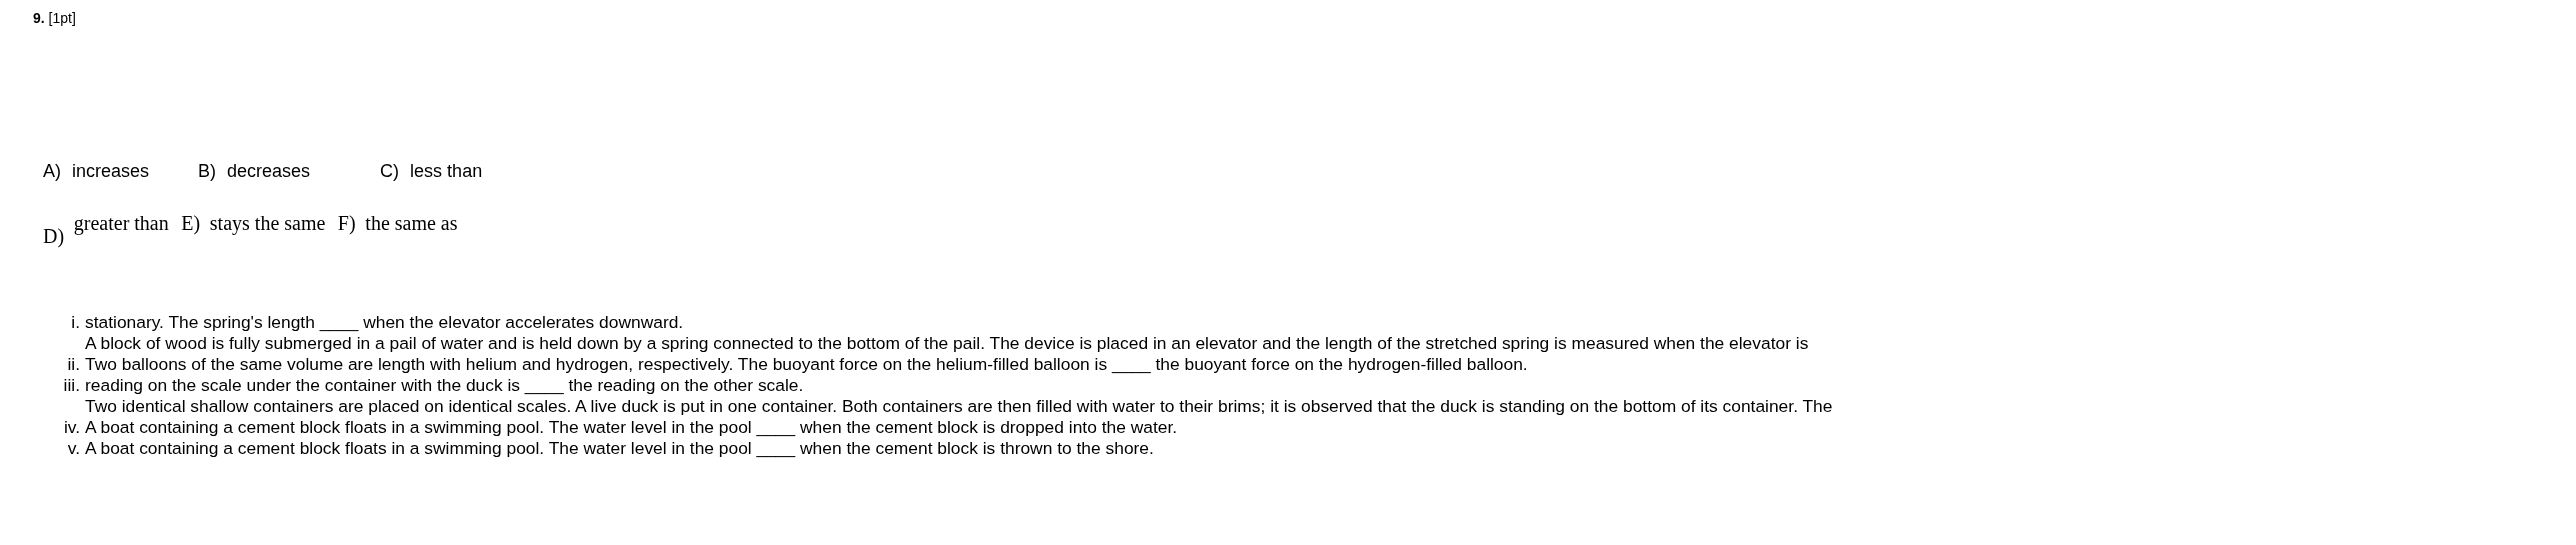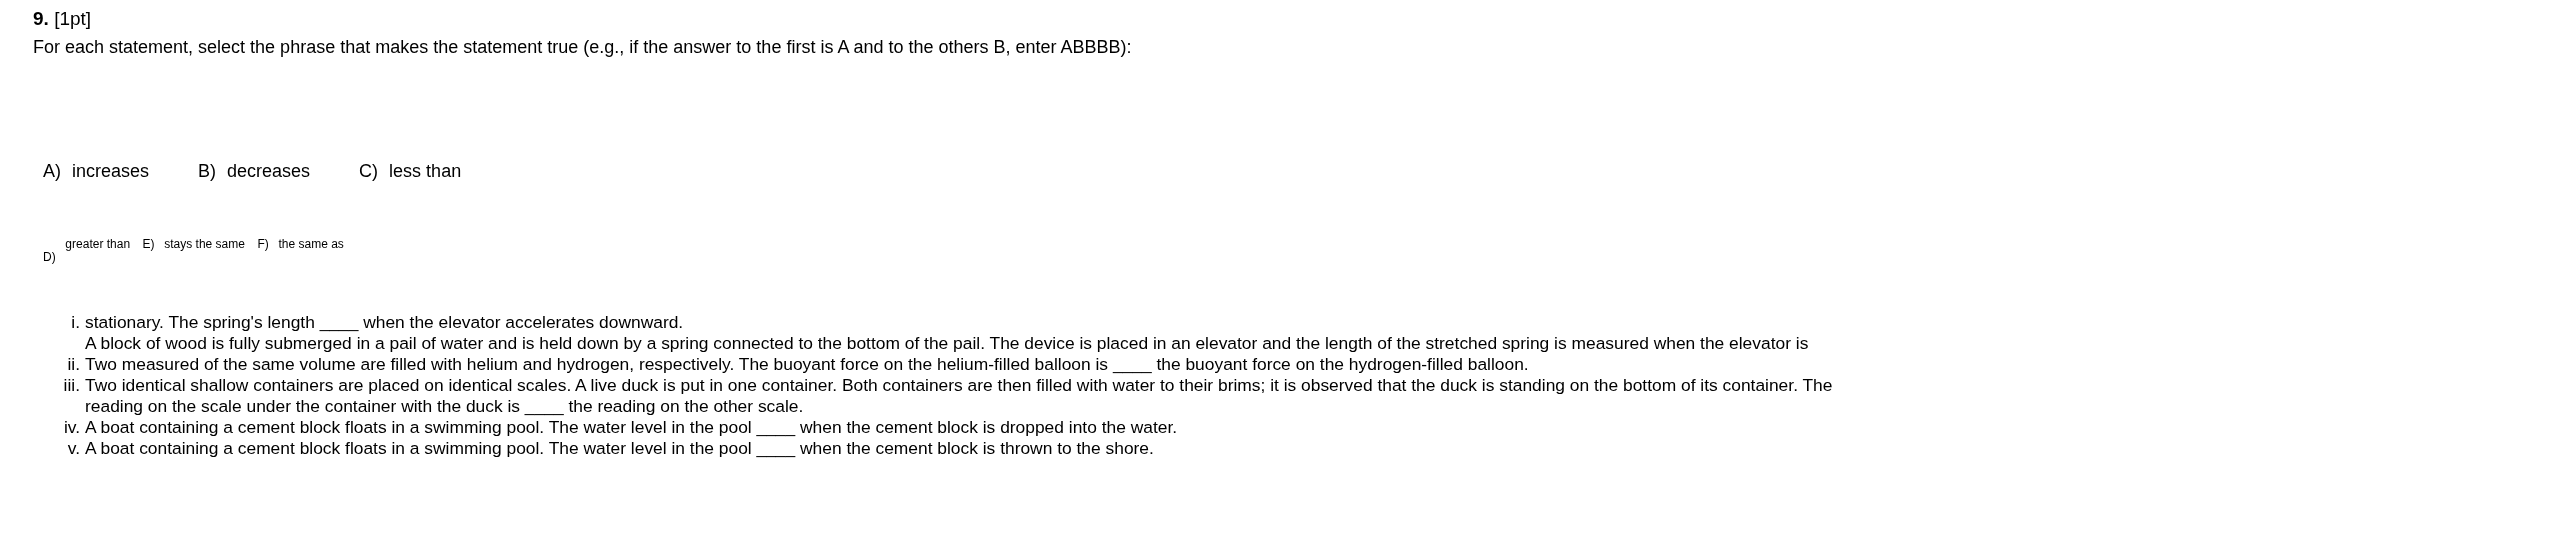--- a/index.html
+++ b/index.html
@@ -24,21 +24,21 @@
     top: 0;
     width: 2576px;
     height: 545px;
   }
 
   
   .q-header {
     position: absolute;
     left: 33px;
     top: 8.3px;
-    font-size: 19px;
+    font-size: 14px;
     line-height: 21px;
     white-space: nowrap;
   }
   .q-number {
     font-weight: bold;
   }
   .q-points {
     font-weight: normal;
   }
 
@@ -56,40 +56,41 @@
     position: absolute;
     left: 43px;
     top: 161px;
     font-size: 18px;
     line-height: 21px;
     white-space: nowrap;
   }
   .options-row-2 {
     position: absolute;
     left: 43px;
-    top: 234px;
-    font-size: 12px;
-    line-height: 21px;
-    white-space: nowrap;
+    top: 213px;
+    font-size: 20px;
+    line-height: 21px;
+    white-space: nowrap;
+    font-family: Liberation Serif, serif;
   }
 
   .opt {
     display: inline-block;
     white-space: nowrap;
   }
   .opt-letter {
     display: inline-block;
   }
   .opt-text {
     display: inline-block;
   }
 
   
   .options-row-1 .opt-a { margin-right: 49px; text-align: center; }
-  .options-row-1 .opt-b { margin-right: 49px; }
+  .options-row-1 .opt-b { margin-right: 70px; }
   .options-row-1 .opt-letter { margin-right: 11px; }
 
   
   .options-row-2 .opt-letter-d {
     display: inline-block;
     position: relative;
     top: 12.5px;
     margin-right: 9.7px;
   }
   .options-row-2 .opt-d { margin-right: 12.5px; }
@@ -130,21 +131,20 @@
 </head>
 <body>
 
 <div class="page">
 
   <div class="q-header">
     <span class="q-number">9.</span>
     <span class="q-points">[1pt]</span>
   </div>
 
-  <div class="q-instruction">For each statement, select the phrase that makes the statement true (e.g., if the answer to the first is A and to the others B, enter ABBBB):</div>
 
   <div class="options-row-1">
     <span class="opt opt-a">
       <span class="opt-letter">A)</span><span class="opt-text">increases</span>
     </span><span class="opt opt-b">
       <span class="opt-letter">B)</span><span class="opt-text">decreases</span>
     </span><span class="opt opt-c">
       <span class="opt-letter">C)</span><span class="opt-text">less than</span>
     </span>
   </div>
@@ -165,29 +165,29 @@
       <span class="statement-marker">i.</span>
       <span class="statement-body">
         <span class="statement-line">stationary. The spring's length ____ when the elevator accelerates downward.</span>
         <span class="statement-line">A block of wood is fully submerged in a pail of water and is held down by a spring connected to the bottom of the pail. The device is placed in an elevator and the length of the stretched spring is measured when the elevator is</span>
       </span>
     </div>
 
     <div class="statement">
       <span class="statement-marker">ii.</span>
       <span class="statement-body">
-        <span class="statement-line">Two measured of the same volume are filled with helium and hydrogen, respectively. The buoyant force on the helium-filled balloon is ____ the buoyant force on the hydrogen-filled balloon.</span>
+        <span class="statement-line">Two balloons of the same volume are length with helium and hydrogen, respectively. The buoyant force on the helium-filled balloon is ____ the buoyant force on the hydrogen-filled balloon.</span>
       </span>
     </div>
 
     <div class="statement">
       <span class="statement-marker">iii.</span>
       <span class="statement-body">
+        <span class="statement-line">reading on the scale under the container with the duck is ____ the reading on the other scale.</span>
         <span class="statement-line">Two identical shallow containers are placed on identical scales. A live duck is put in one container. Both containers are then filled with water to their brims; it is observed that the duck is standing on the bottom of its container. The</span>
-        <span class="statement-line">reading on the scale under the container with the duck is ____ the reading on the other scale.</span>
       </span>
     </div>
 
     <div class="statement">
       <span class="statement-marker">iv.</span>
       <span class="statement-body">
         <span class="statement-line">A boat containing a cement block floats in a swimming pool. The water level in the pool ____ when the cement block is dropped into the water.</span>
       </span>
     </div>
 

